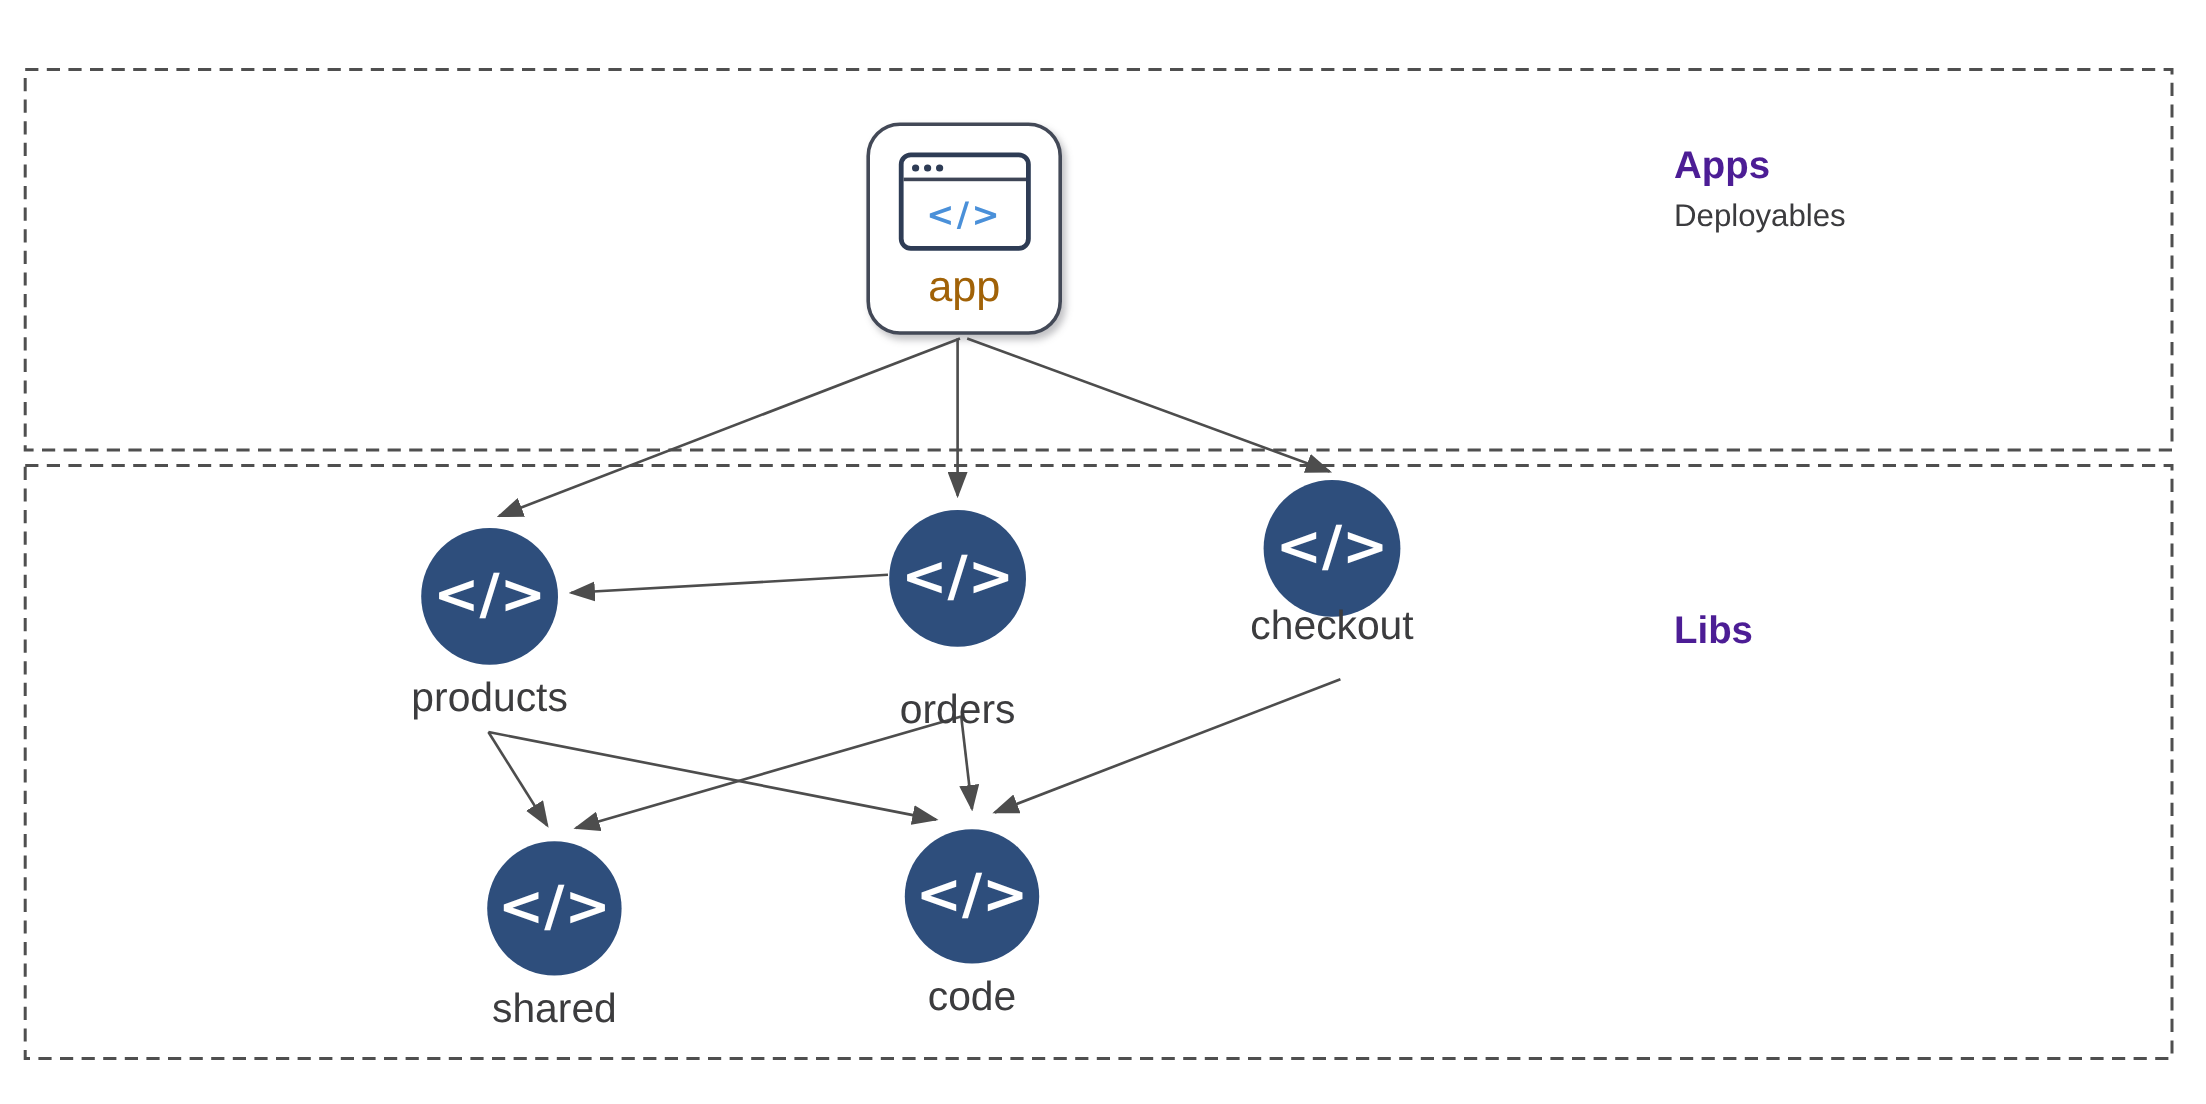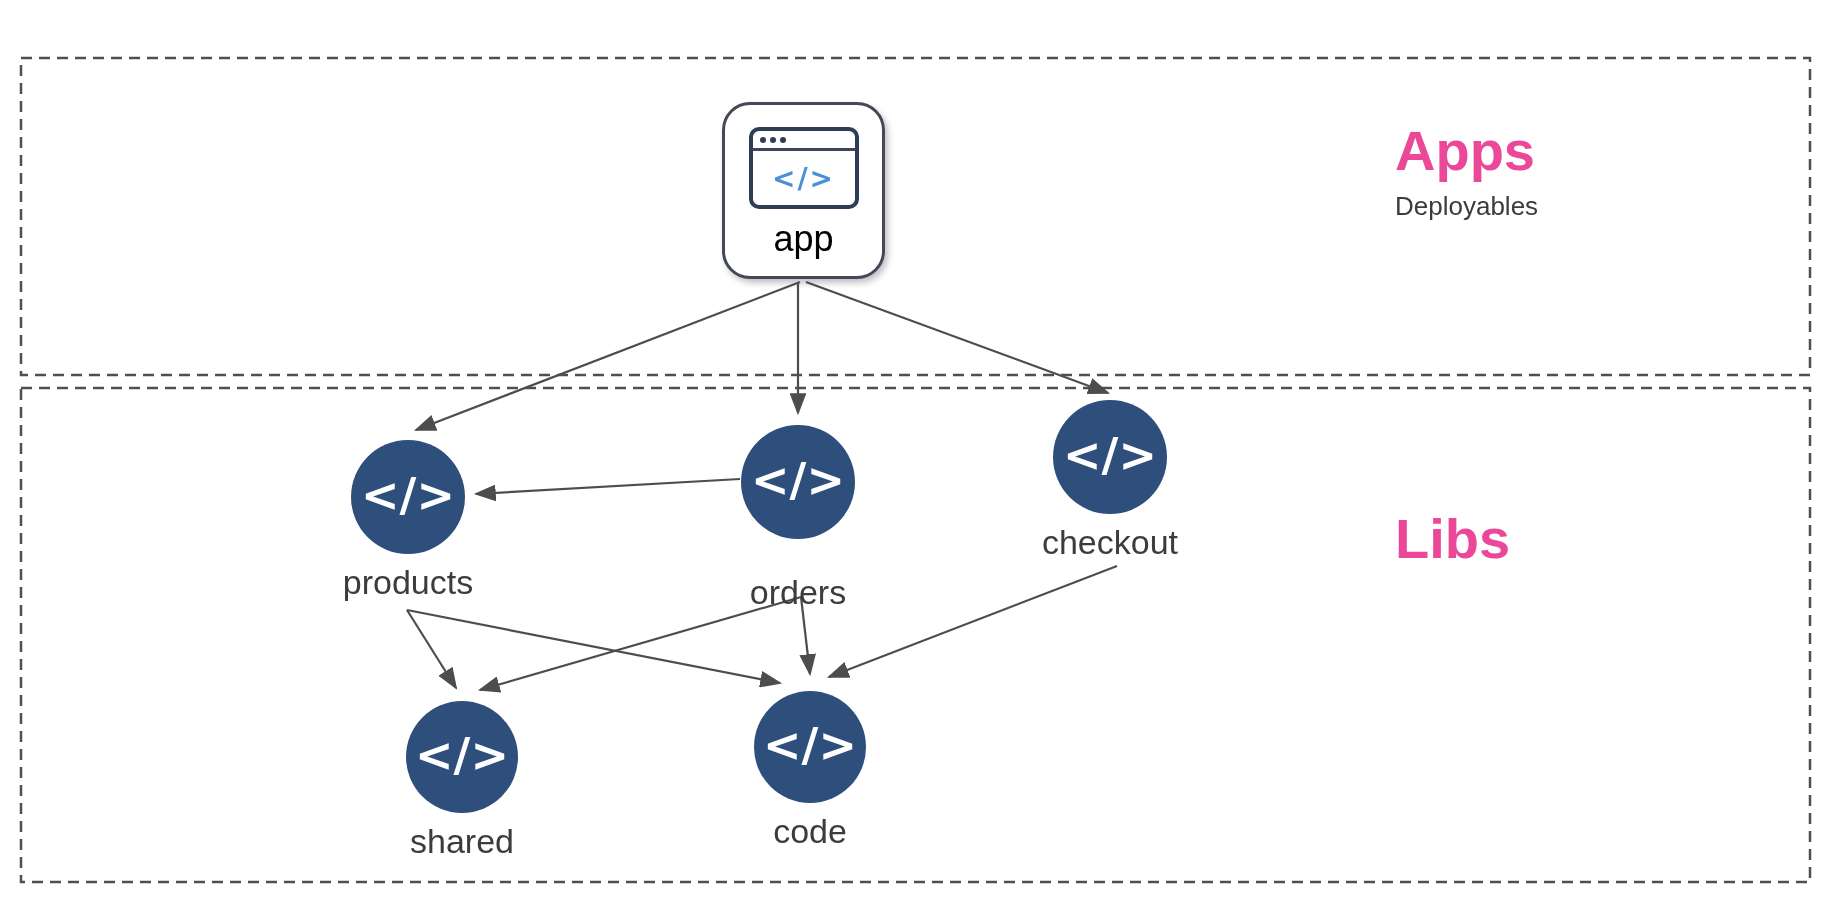--- a/index.html
+++ b/index.html
@@ -93,29 +93,29 @@
   }
   .browser-code {
     font-weight: 700;
     font-size: 28px;
     font-family: "DejaVu Sans", sans-serif;
     letter-spacing: 2px;
   }
   .app-label {
     margin-top: 9px;
     font-size: 36px;
-    color: #000000;
+    color: #a16207;
   }
   .region-label {
     position: absolute;
   }
   .region-title {
-    font-size: 56px;
+    font-size: 32px;
     font-weight: bold;
-    color: #ec4899;
+    color: #4c1d95;
     line-height: 1.1;
   }
   .region-sub {
     font-size: 26px;
     color: #3b3b3e;
     margin-top: 10px;
     line-height: 1.1;
     white-space: nowrap;
   }
 </style>
@@ -159,21 +159,21 @@
         <span class="code-glyph">&lt;/&gt;</span>
       </div>
       <div class="node-label" style="left: 408px; top: 582px;">products</div>
       <div class="lib-node" style="left: 741px; top: 425px; width: 114px; height: 114px; background: rgb(46, 78, 124);">
         <span class="code-glyph">&lt;/&gt;</span>
       </div>
       <div class="node-label" style="left: 798px; top: 592px;">orders</div>
       <div class="lib-node" style="left: 1053px; top: 400px; width: 114px; height: 114px; background: rgb(46, 78, 124);">
         <span class="code-glyph">&lt;/&gt;</span>
       </div>
-      <div class="node-label" style="left: 1110px; top: 542px;">checkout</div>
+      <div class="node-label" style="left: 1110px; top: 522px;">checkout</div>
       <div class="lib-node" style="left: 406px; top: 701px; width: 112px; height: 112px; background: rgb(46, 78, 124);">
         <span class="code-glyph">&lt;/&gt;</span>
       </div>
       <div class="node-label" style="left: 462px; top: 841px; text-align: right;">shared</div>
       <div class="lib-node" style="left: 754px; top: 691px; width: 112px; height: 112px; background: rgb(46, 78, 124);">
         <span class="code-glyph">&lt;/&gt;</span>
       </div>
       <div class="node-label" style="left: 810px; top: 831px;">code</div>
     </div>
 

